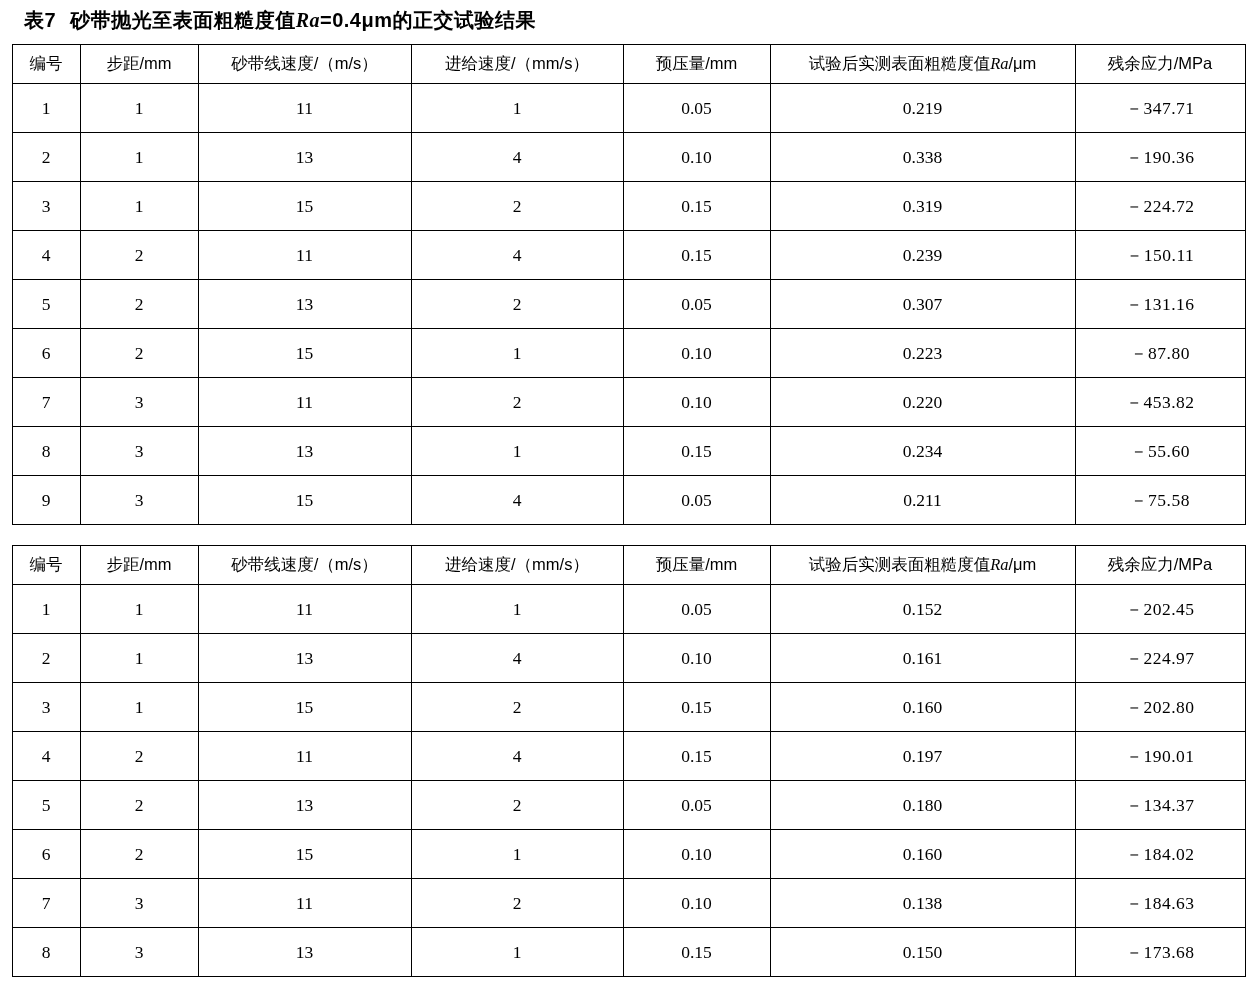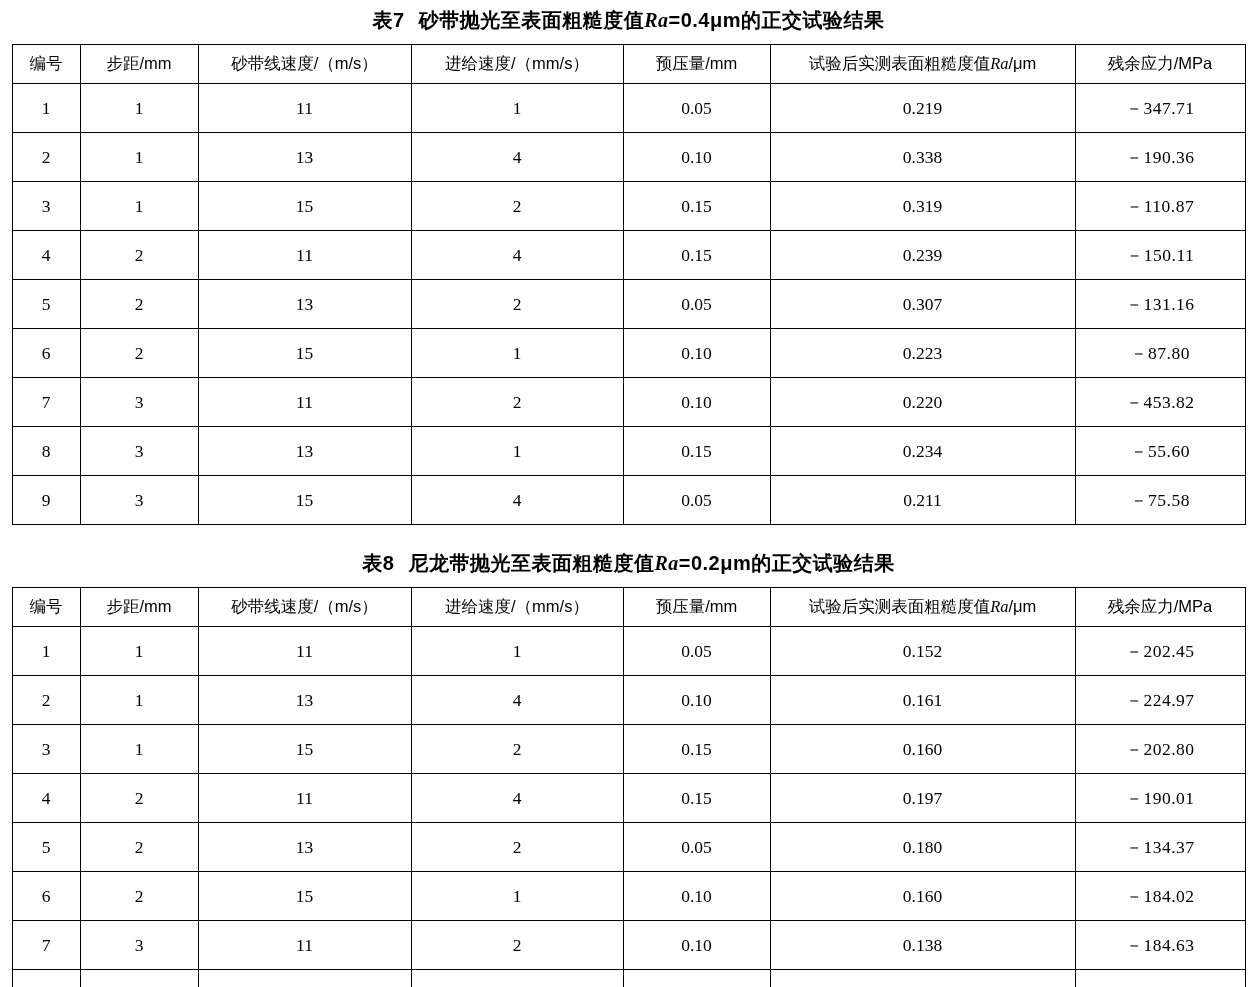--- a/index.html
+++ b/index.html
@@ -18,28 +18,28 @@
     width: 1257px;
     height: 987px;
     position: relative;
     box-sizing: border-box;
   }
   .table-block {
     width: 1257px;
     box-sizing: border-box;
   }
   .table-caption {
-    text-align: center;
     font-family: "Liberation Sans", sans-serif;
     font-weight: bold;
     font-size: 20px;
     letter-spacing: 0.5px;
     padding-top: 8px;
     padding-bottom: 10px;
     line-height: 1.2;
+    padding-left: 24px;
   }
   .table-caption .cap-num {
     margin-right: 14px;
   }
   .cap-ital {
     font-family: "Liberation Serif", serif;
     font-style: italic;
     font-weight: bold;
   }
   table.data {
@@ -131,21 +131,21 @@
           <td>0.338</td>
           <td class="neg">－190.36</td>
         </tr>
         <tr>
           <td>3</td>
           <td>1</td>
           <td>15</td>
           <td>2</td>
           <td>0.15</td>
           <td>0.319</td>
-          <td class="neg">－110.87</td>
+          <td class="neg">－224.72</td>
         </tr>
         <tr>
           <td>4</td>
           <td>2</td>
           <td>11</td>
           <td>4</td>
           <td>0.15</td>
           <td>0.239</td>
           <td class="neg">－150.11</td>
         </tr>
@@ -194,23 +194,20 @@
           <td>0.211</td>
           <td class="neg">－75.58</td>
         </tr>
       </tbody>
     </table>
   </div>
 
   <div class="spacer-gap"></div>
 
   <div class="table-block">
-    <div class="table-caption">
-      <span class="cap-num">表8</span><span>尼龙带抛光至表面粗糙度值</span><span class="cap-ital">Ra</span><span>=0.2μm的正交试验结果</span>
-    </div>
     <table class="data">
       <colgroup>
         <col class="col-0">
           <col class="col-1">
           <col class="col-2">
           <col class="col-3">
           <col class="col-4">
           <col class="col-5">
           <col class="col-6">
       </colgroup>

